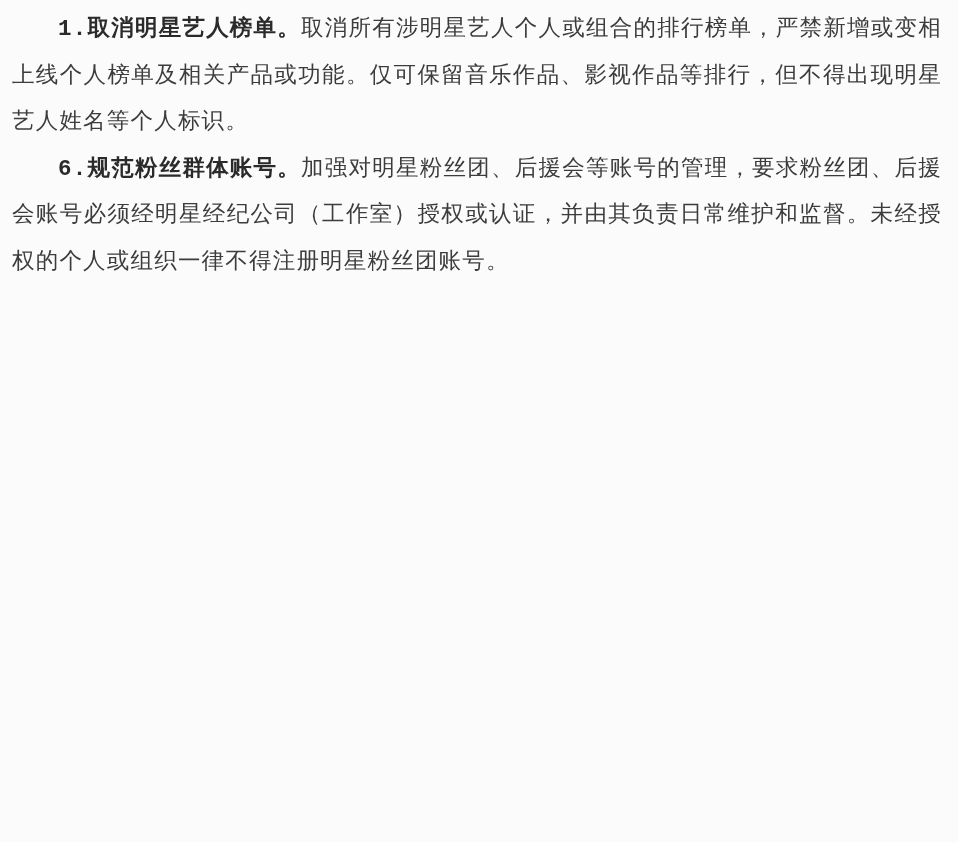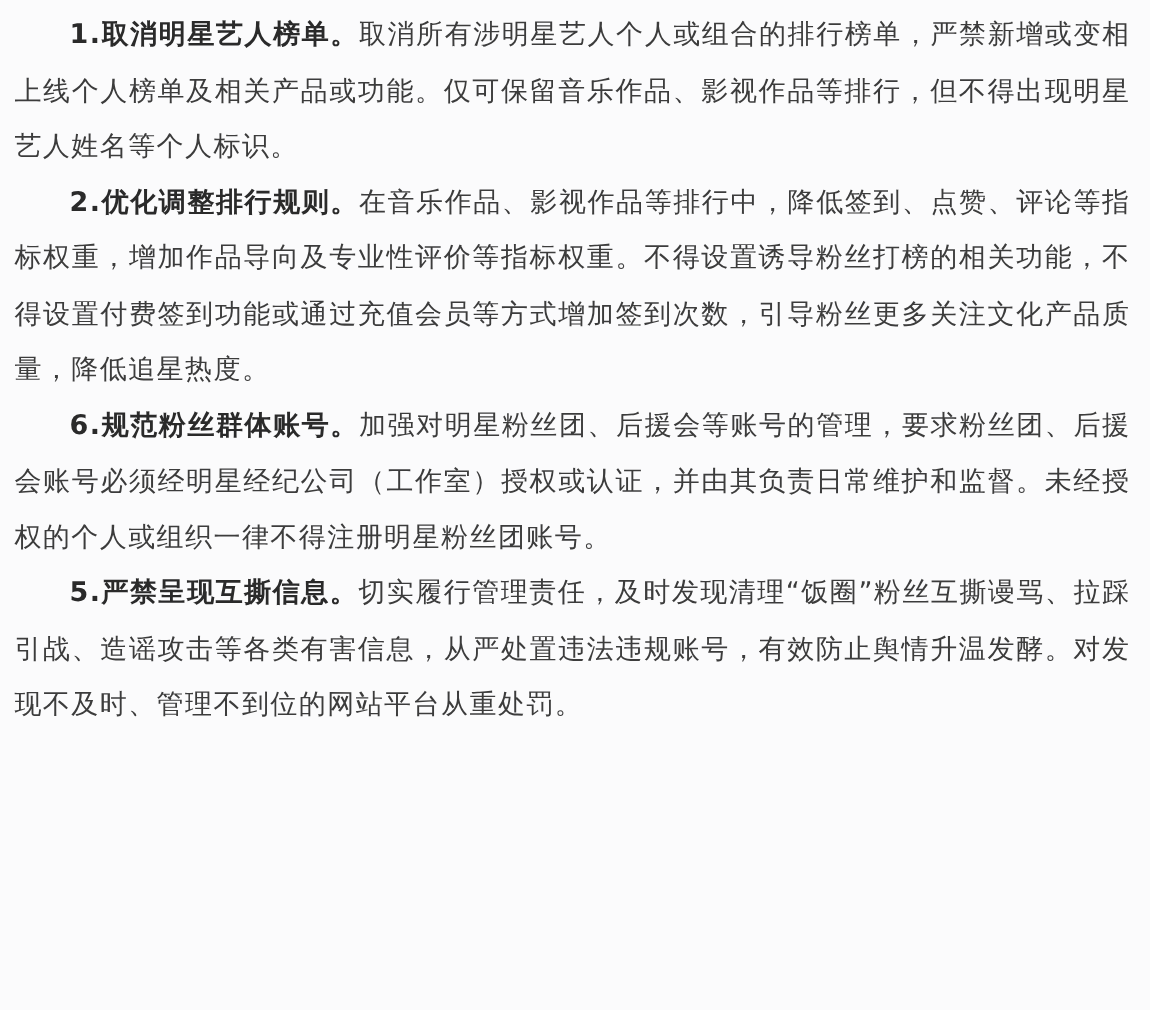--- a/index.html
+++ b/index.html
@@ -13,25 +13,24 @@
     position: absolute; left: 12px; top: 6px; width: 930px;
   }
   .para {
     font-size: 22.5px;
     line-height: 46.5px;
     letter-spacing: 1.2px;
     text-indent: 46px;
     text-align: justify;
     margin: 0;
     word-break: break-all;
+    font-family: Liberation Mono, monospace;
   }
   .para .head { font-weight: bold; color: #2a2a2a; }
   .para .body { color: #3c3c3c; }
 </style>
 </head>
 <body>
 
 <div class="doc">
   <p class="para"><span class="head">1.取消明星艺人榜单。</span><span class="body">取消所有涉明星艺人个人或组合的排行榜单，严禁新增或变相上线个人榜单及相关产品或功能。仅可保留音乐作品、影视作品等排行，但不得出现明星艺人姓名等个人标识。</span></p>
-  <p class="para"><span class="head">2.优化调整排行规则。</span><span class="body">在音乐作品、影视作品等排行中，降低签到、点赞、评论等指标权重，增加作品导向及专业性评价等指标权重。不得设置诱导粉丝打榜的相关功能，不得设置付费签到功能或通过充值会员等方式增加签到次数，引导粉丝更多关注文化产品质量，降低追星热度。</span></p>
   <p class="para"><span class="head">6.规范粉丝群体账号。</span><span class="body">加强对明星粉丝团、后援会等账号的管理，要求粉丝团、后援会账号必须经明星经纪公司（工作室）授权或认证，并由其负责日常维护和监督。未经授权的个人或组织一律不得注册明星粉丝团账号。</span></p>
-  <p class="para"><span class="head">5.严禁呈现互撕信息。</span><span class="body">切实履行管理责任，及时发现清理“饭圈”粉丝互撕谩骂、拉踩引战、造谣攻击等各类有害信息，从严处置违法违规账号，有效防止舆情升温发酵。对发现不及时、管理不到位的网站平台从重处罚。</span></p>
 </div>
 
 </body></html>

